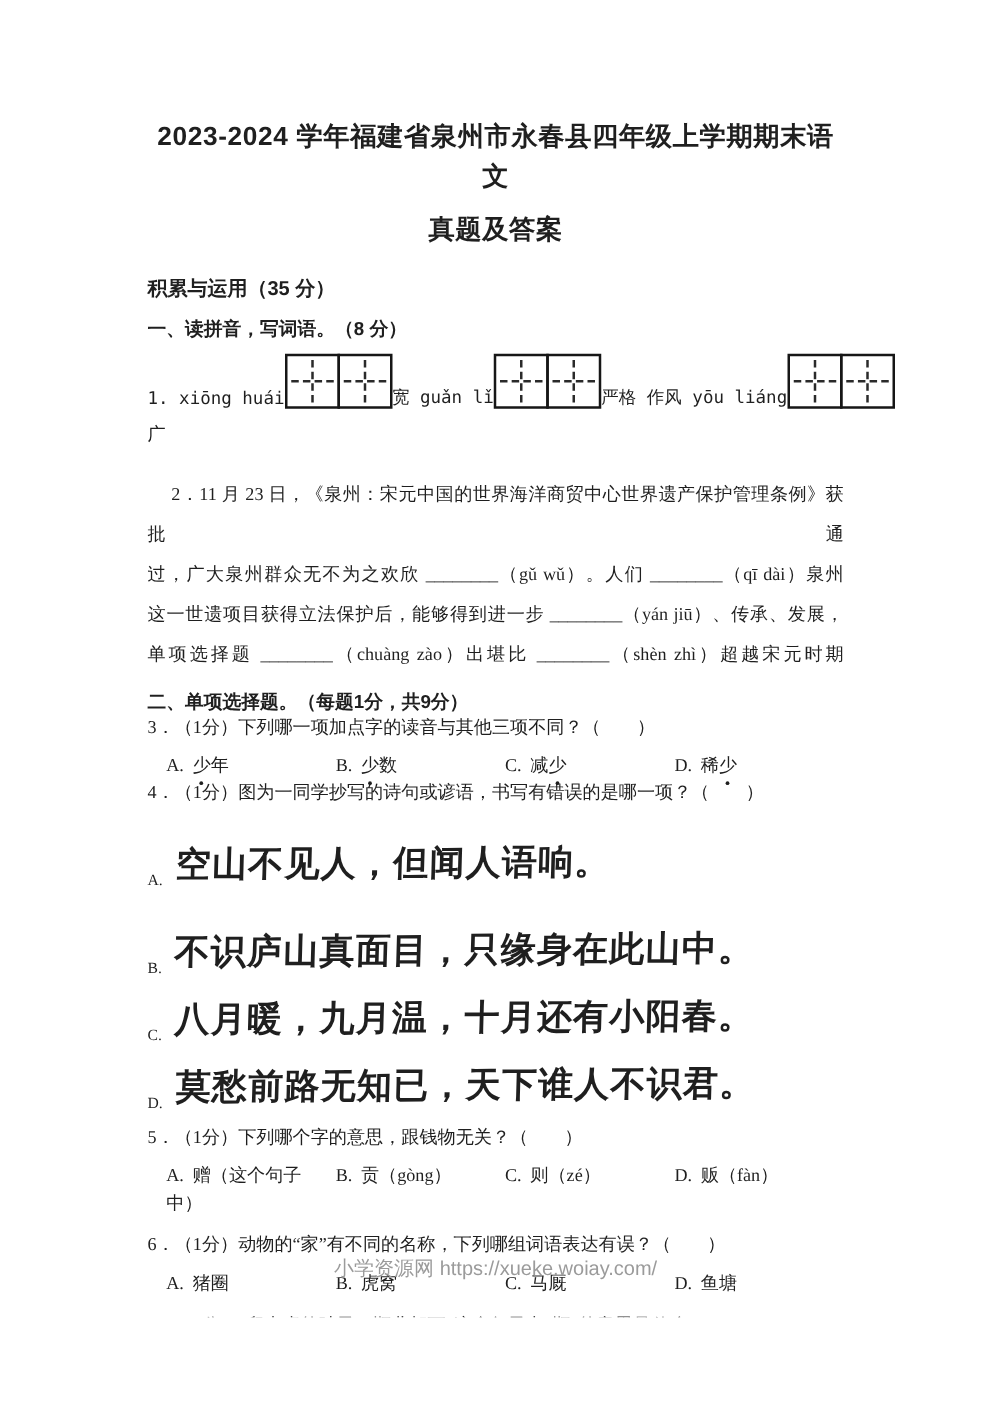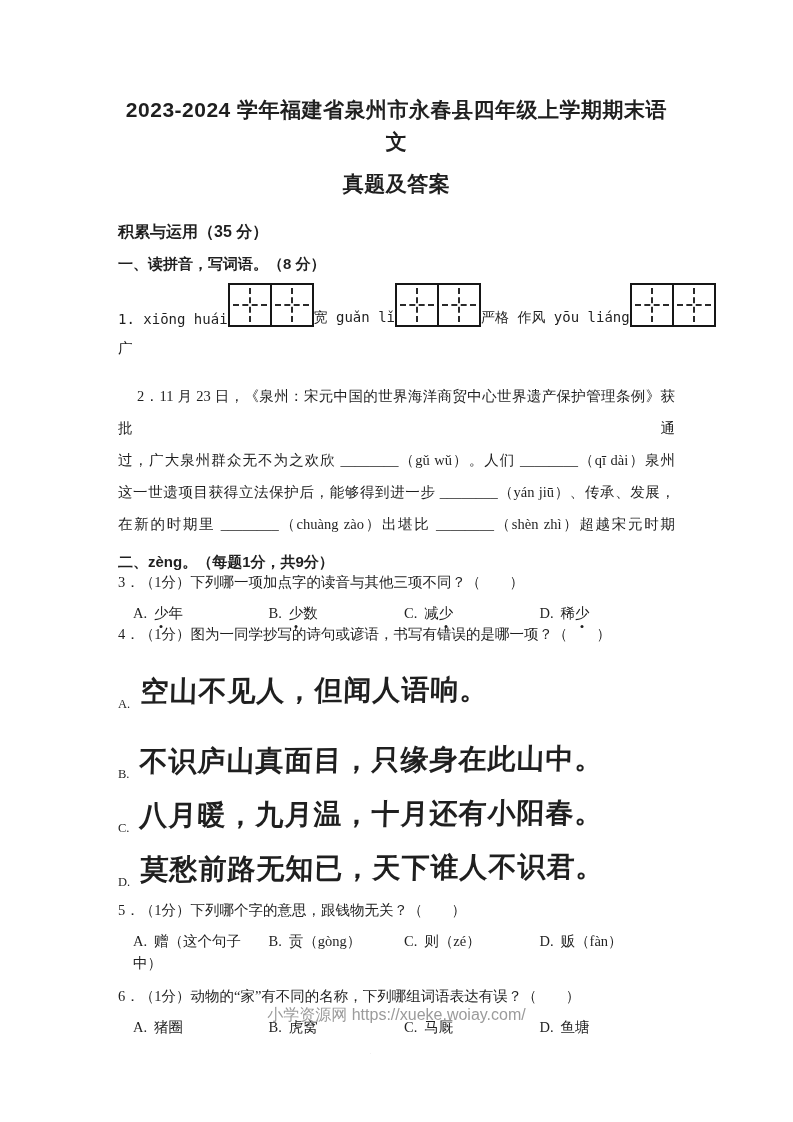--- a/index.html
+++ b/index.html
@@ -133,24 +133,24 @@
         <span class="cell"></span>
           <span class="cell"></span>
       </span>
     </div>
     <div class="q1-wrap">广</div>
 
     <div class="para">
       <div class="pline first">2．11 月 23 日，《泉州：宋元中国的世界海洋商贸中心世界遗产保护管理条例》获批通</div>
       <div class="pline">过，广大泉州群众无不为之欢欣 ________（gǔ wǔ）。人们 ________（qī dài）泉州</div>
       <div class="pline">这一世遗项目获得立法保护后，能够得到进一步 ________（yán jiū）、传承、发展，</div>
-      <div class="pline">在新的时期里 ________（chuàng zào）出堪比 ________（shèn zhì）超越宋元时期</div>
-    </div>
-
-    <div class="sec-heading">二、zèng。（每题1分，共9分）</div>
+      <div class="pline">单项选择题 ________（chuàng zào）出堪比 ________（shèn zhì）超越宋元时期</div>
+    </div>
+
+    <div class="sec-heading">二、单项选择题。（每题1分，共9分）</div>
 
     <div class="qtext">3．（1分）下列哪一项加点字的读音与其他三项不同？（　　）</div>
     <div class="opt-row">
       <div class="opt">
         <span class="opt-label">A.</span><span><span></span><span class="dotted">少</span><span>年</span></span>
       </div>
       <div class="opt">
         <span class="opt-label">B.</span><span><span></span><span class="dotted">少</span><span>数</span></span>
       </div>
       <div class="opt">

